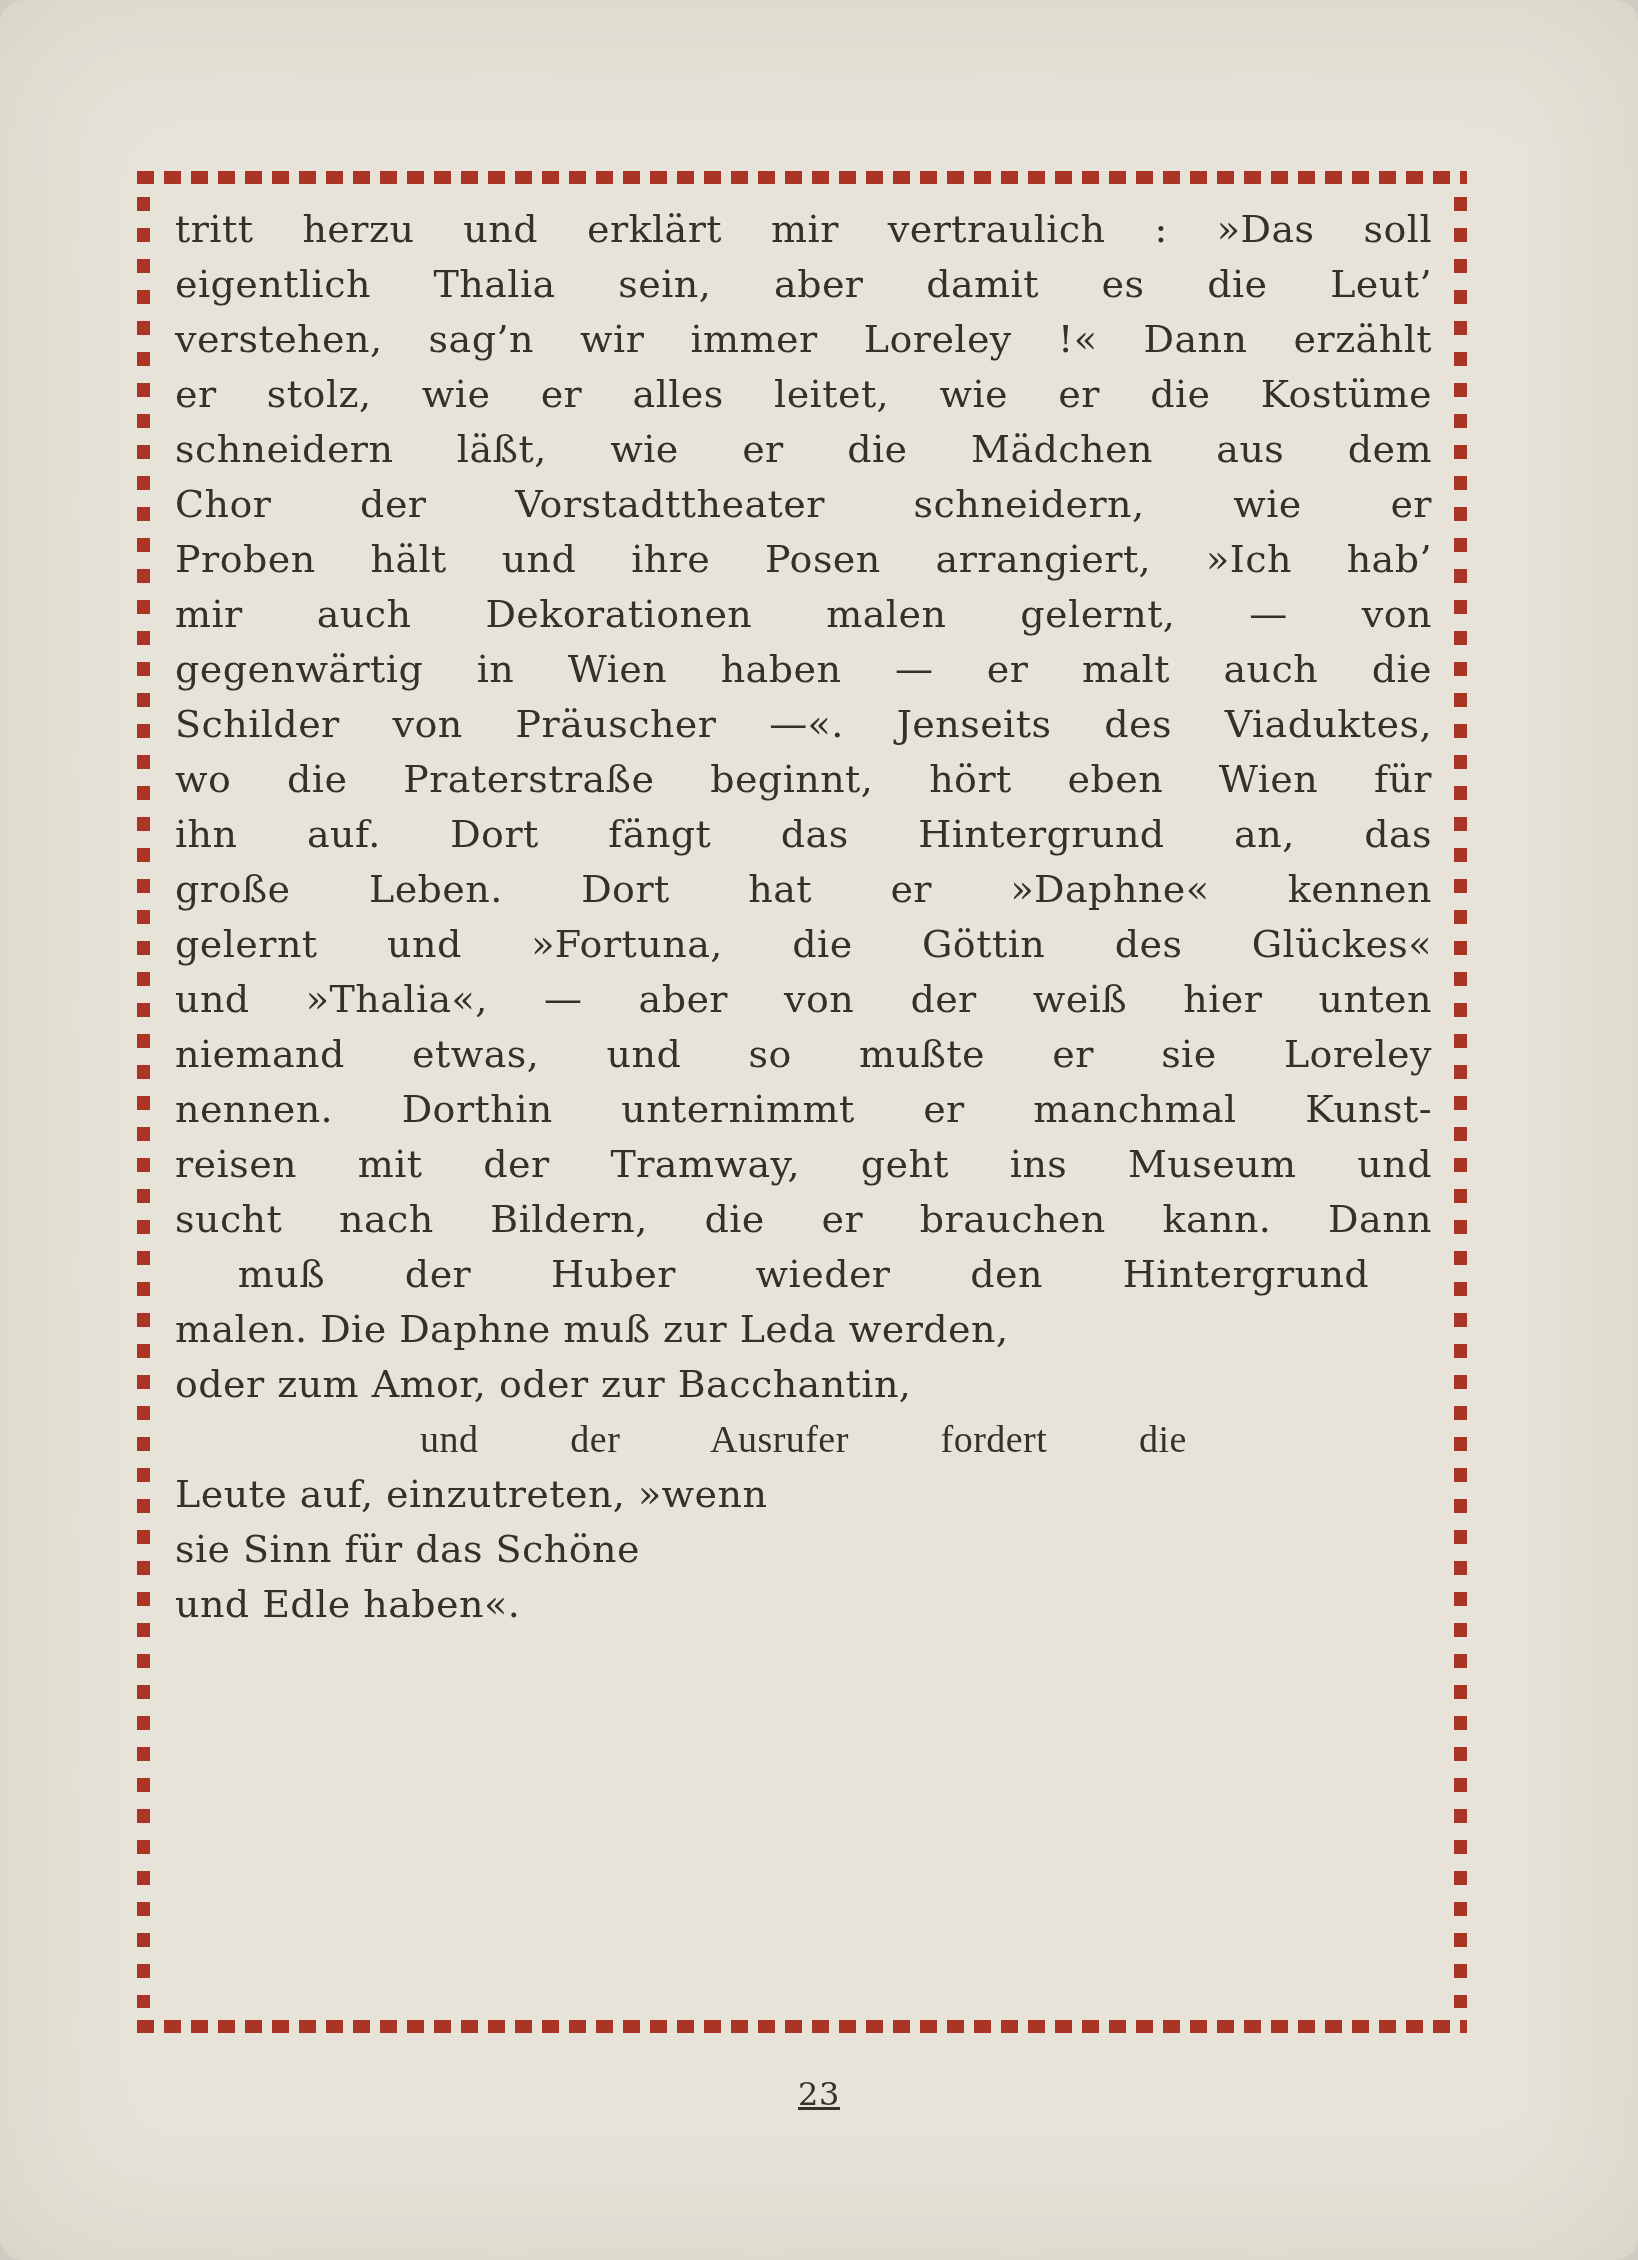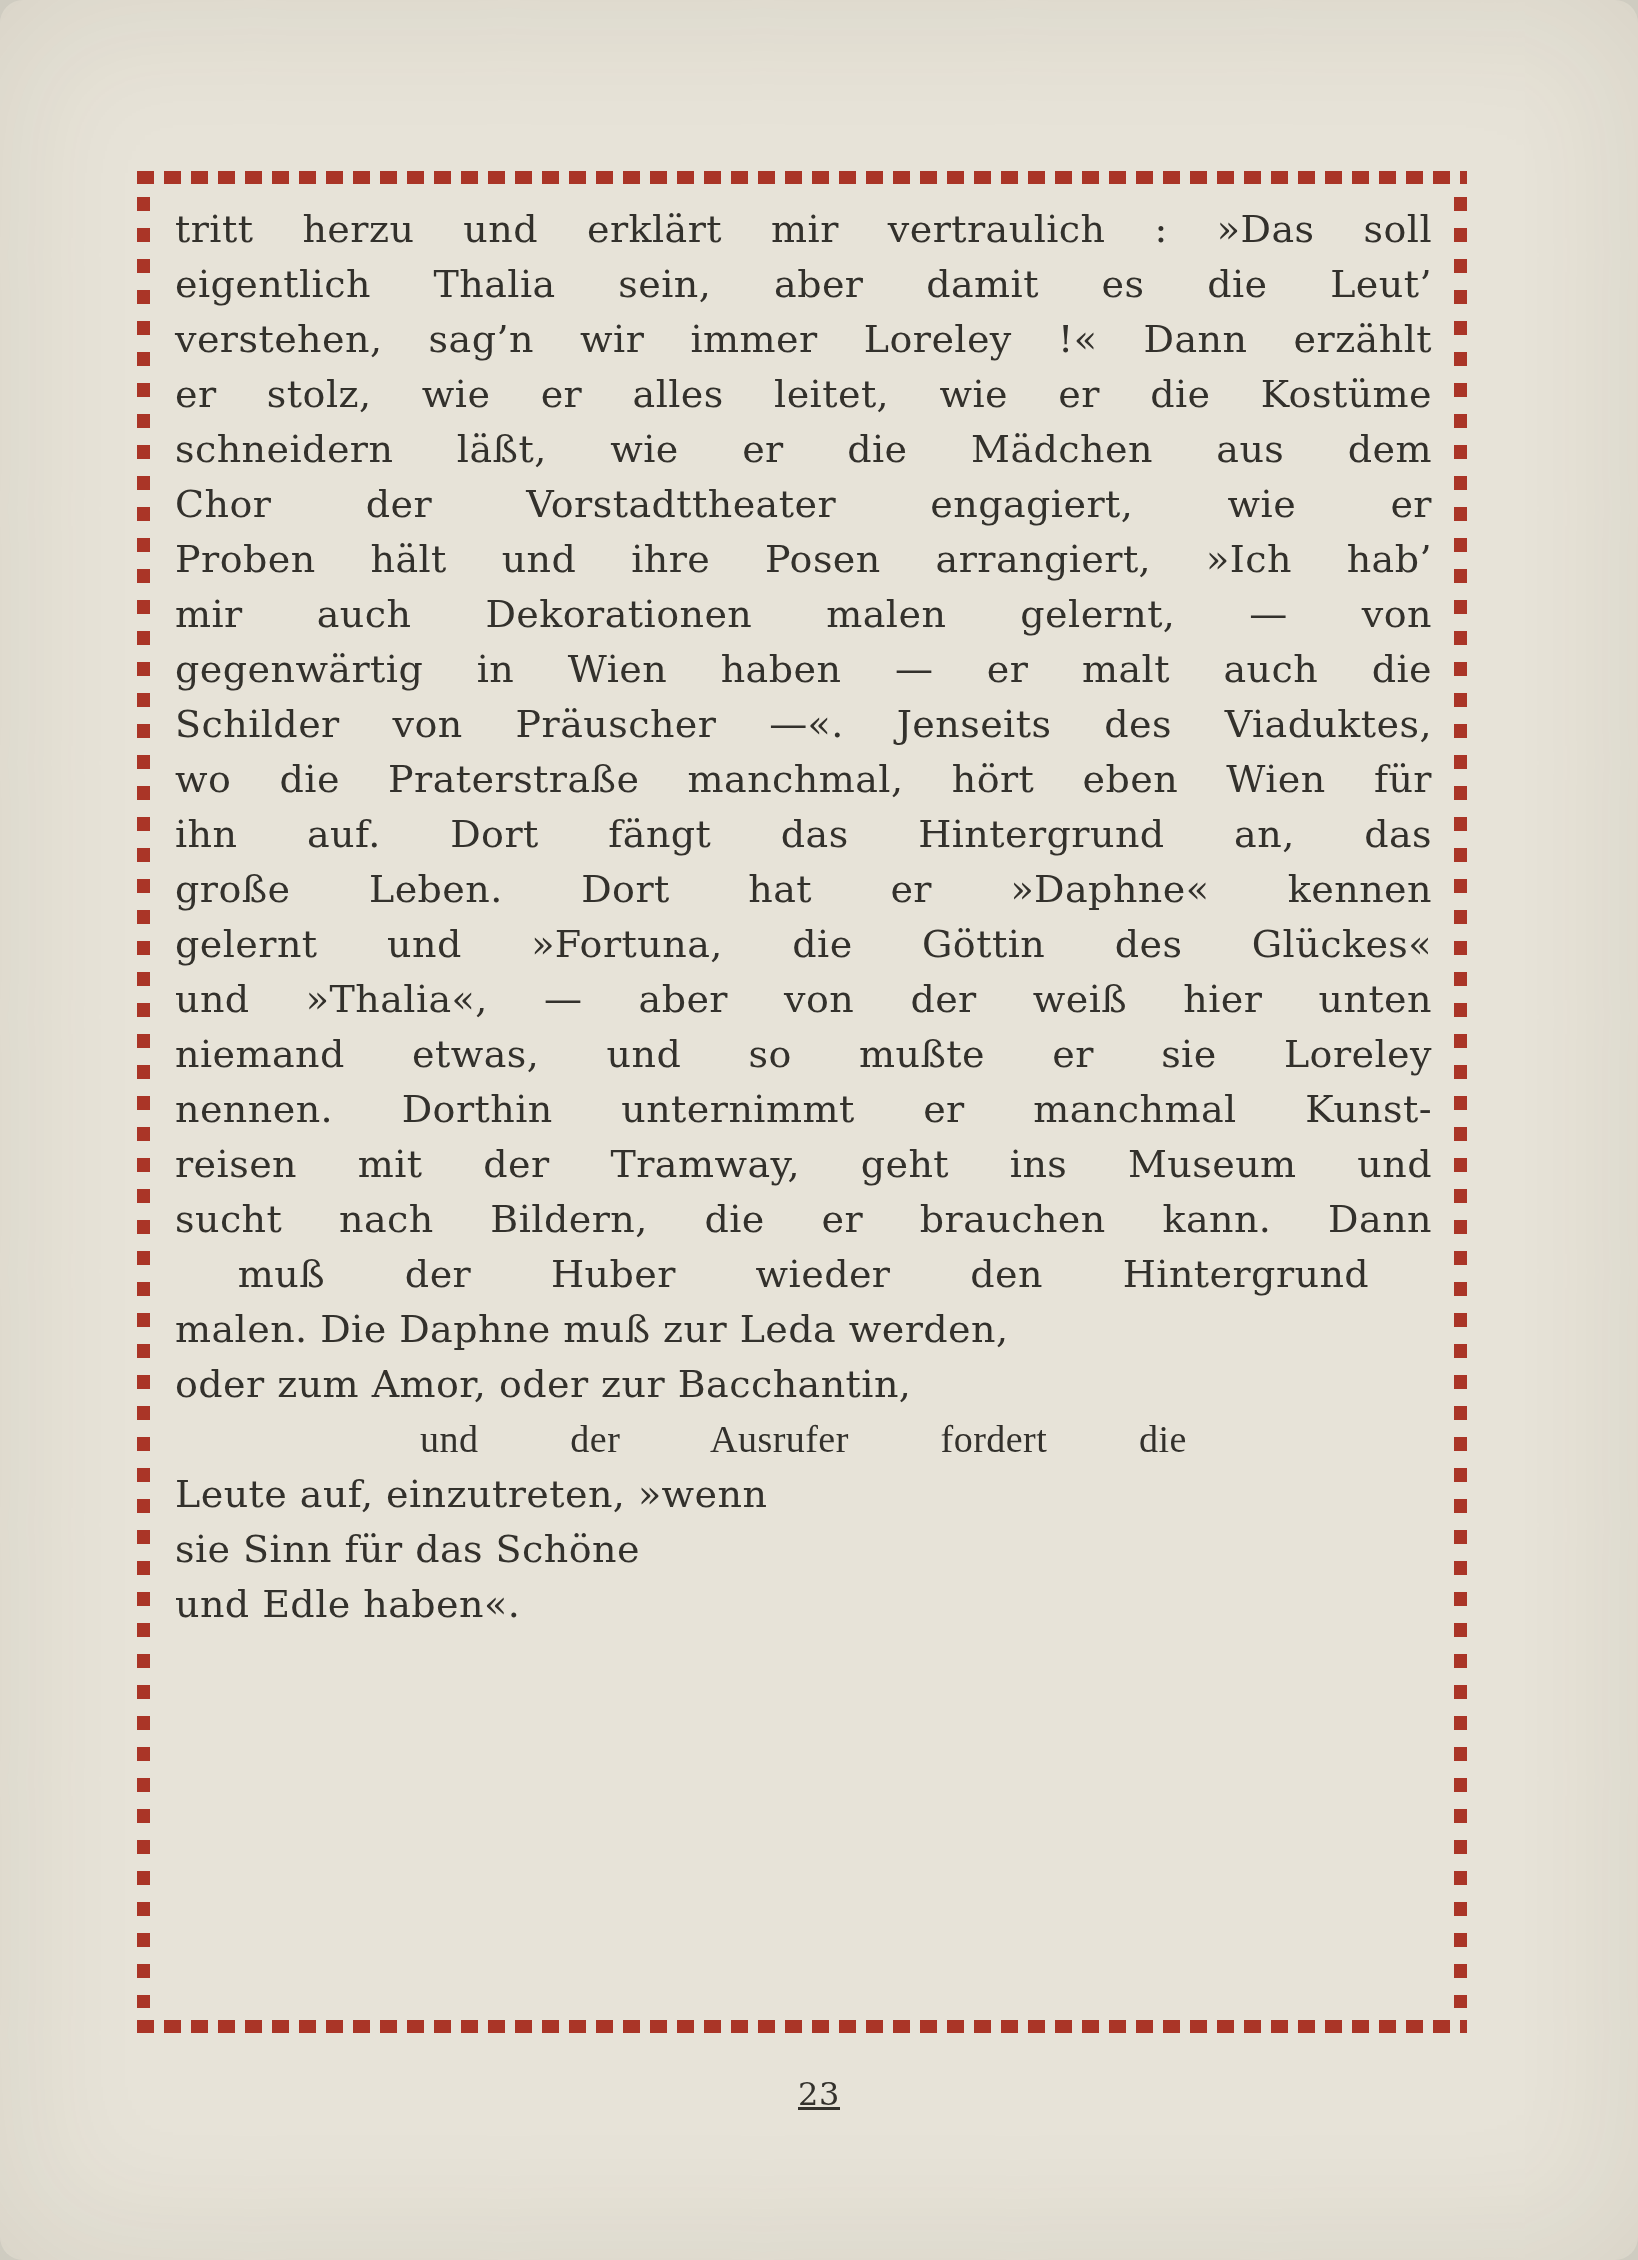--- a/index.html
+++ b/index.html
@@ -94,26 +94,26 @@
     <div class="dots bottom"></div>
     <div class="dots left"></div>
     <div class="dots right"></div>
 
     <div class="text-block">
         <div class="line justify">tritt herzu und erklärt mir vertraulich : »Das soll</div>
         <div class="line justify">eigentlich Thalia sein, aber damit es die Leut’</div>
         <div class="line justify">verstehen, sag’n wir immer Loreley !« Dann erzählt</div>
         <div class="line justify">er stolz, wie er alles leitet, wie er die Kostüme</div>
         <div class="line justify">schneidern läßt, wie er die Mädchen aus dem</div>
-        <div class="line justify">Chor der Vorstadttheater engagiert, wie er</div>
+        <div class="line justify">Chor der Vorstadttheater schneidern, wie er</div>
         <div class="line justify">Proben hält und ihre Posen arrangiert, »Ich hab’</div>
         <div class="line justify">mir auch Dekorationen malen gelernt, — von</div>
         <div class="line justify">gegenwärtig in Wien haben — er malt auch die</div>
         <div class="line justify">Schilder von Präuscher —«. Jenseits des Viaduktes,</div>
-        <div class="line justify">wo die Praterstraße manchmal, hört eben Wien für</div>
+        <div class="line justify">wo die Praterstraße beginnt, hört eben Wien für</div>
         <div class="line justify">ihn auf. Dort fängt das Hintergrund an, das</div>
         <div class="line justify">große Leben. Dort hat er »Daphne« kennen</div>
         <div class="line justify">gelernt und »Fortuna, die Göttin des Glückes«</div>
         <div class="line justify">und »Thalia«, — aber von der weiß hier unten</div>
         <div class="line justify">niemand etwas, und so mußte er sie Loreley</div>
         <div class="line justify">nennen. Dorthin unternimmt er manchmal Kunst-</div>
         <div class="line justify">reisen mit der Tramway, geht ins Museum und</div>
         <div class="line justify">sucht nach Bildern, die er brauchen kann. Dann</div>
         <div class="line funnel-wide">muß der Huber wieder den Hintergrund</div>
         <div class="line center">malen. Die Daphne muß zur Leda werden,</div>

